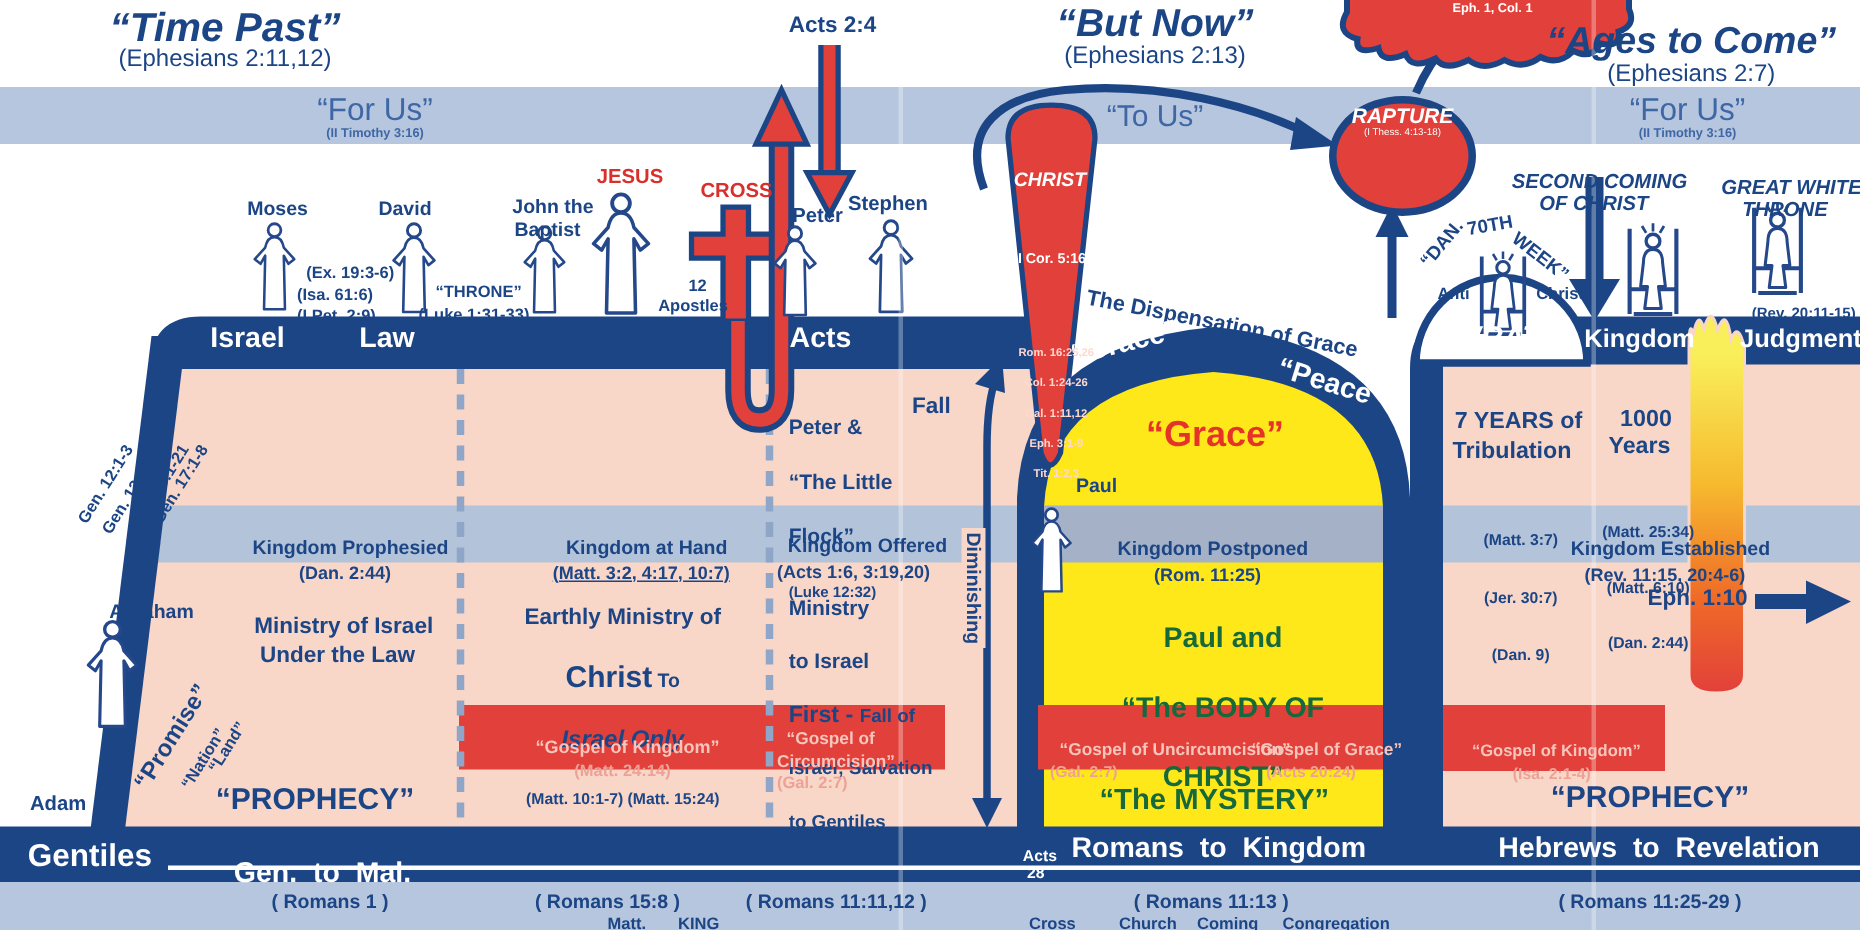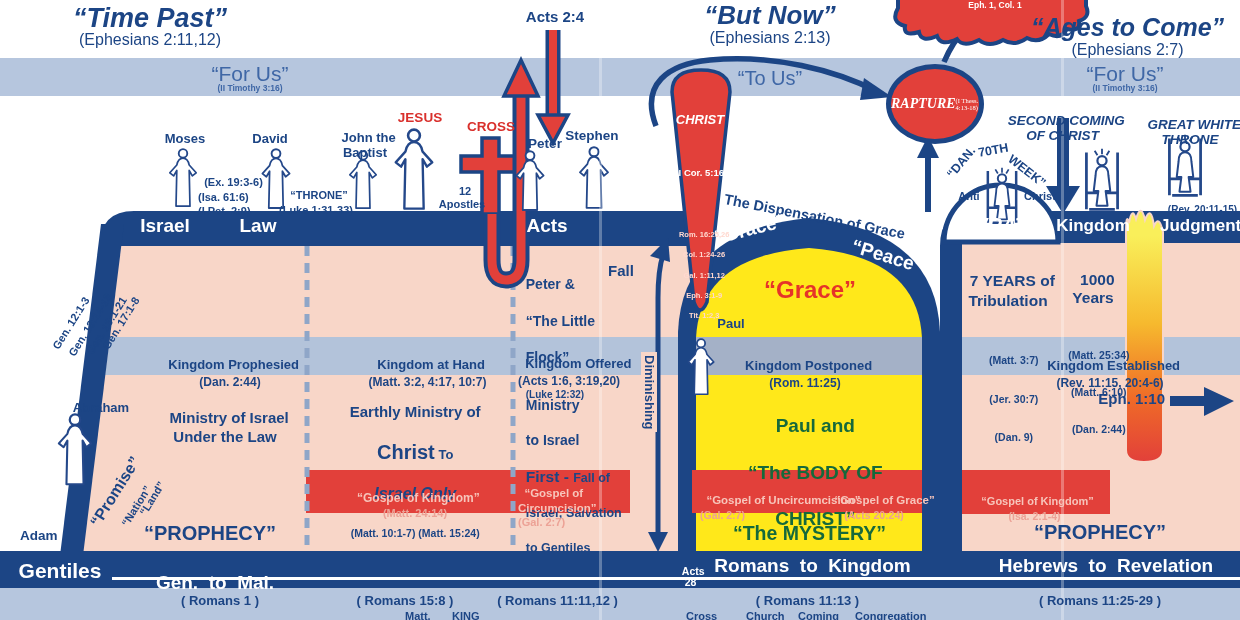--- a/index.html
+++ b/index.html
@@ -150,21 +150,21 @@
 
 <div class="tx it c" style="left:1015px;top:12px;width:225px;font-size:25px;">“Ages to Come”</div>
 <div class="tx c" style="left:1015px;top:40px;width:225px;font-size:16px;font-weight:normal;">(Ephesians 2:7)</div>
 
 <div class="tx c mb" style="left:150px;top:61px;width:200px;font-size:21px;font-weight:normal;">“For Us”</div>
 <div class="tx c mb" style="left:150px;top:83px;width:200px;font-size:8.5px;">(II Timothy 3:16)</div>
 <div class="tx c mb" style="left:1020px;top:61px;width:210px;font-size:21px;font-weight:normal;">“For Us”</div>
 <div class="tx c mb" style="left:1020px;top:83px;width:210px;font-size:8.5px;">(II Timothy 3:16)</div>
 <div class="tx c mb" style="left:725px;top:66px;width:90px;font-size:20px;font-weight:normal;">“To Us”</div>
 
-<div style="position:absolute;left:886px;top:64px;width:88px;height:70px;background:#e2403a;border:5px solid #1c4585;border-radius:50%;display:flex;flex-direction:row;align-items:center;z-index:3;font-family:Liberation Serif, serif;">
+<div style="position:absolute;left:886px;top:64px;width:88px;height:70px;background:#e2403a;border:5px solid #1c4585;border-radius:50%;display:flex;flex-direction:column;align-items:center;z-index:3;">
   <div class="w it" style="font-weight:bold;font-size:14px;">RAPTURE</div>
   <div class="w" style="font-size:6.5px;">(I Thess. 4:13-18)</div>
 </div>
 
 <div class="tx it c" style="left:1000px;top:97px;width:125px;font-size:13.5px;line-height:1.15;">
   <span>SECOND COMING</span><br><span>OF CHRIST</span>
 </div>
 <div class="tx it c" style="left:1140px;top:101px;width:100px;font-size:13.5px;line-height:1.15;">
   <span>GREAT WHITE</span><br><span>THRONE</span>
 </div>
@@ -216,21 +216,21 @@
 <div class="tx rot" style="left:944px;top:172px;font-size:12.5px;transform:rotate(-50deg);">“DAN.</div>
 <div class="tx rot" style="left:977px;top:146px;font-size:12.5px;transform:rotate(-10deg);">70TH</div>
 <div class="tx rot" style="left:1014px;top:152px;font-size:12.5px;transform:rotate(38deg);">WEEK”</div>
 <div class="tx c" style="left:952px;top:190px;width:34px;font-size:11px;">Anti</div>
 <div class="tx c" style="left:1018px;top:190px;width:44px;font-size:11px;">Christ</div>
 
 <div class="tx c" style="left:140px;top:341px;width:180px;font-size:13px;line-height:1.25;">
   <span>Kingdom Prophesied</span><br><span style="font-size:12px;">(Dan. 2:44)</span>
 </div>
 <div class="tx c" style="left:340px;top:341px;width:175px;font-size:13px;line-height:1.25;">
-  <span>Kingdom at Hand</span><br><span style="font-size:12px;">(Matt. 3:2, 4:17, 10:7)</span>
+  <span>Kingdom at Hand</span><br><span style="font-size:12px;text-decoration:underline;">(Matt. 3:2, 4:17, 10:7)</span>
 </div>
 <div class="tx" style="left:518px;top:340px;width:130px;font-size:13px;line-height:1.25;">
   <span>Kingdom Offered</span><br><span style="font-size:12px;">(Acts 1:6, 3:19,20)</span>
 </div>
 <div class="tx c" style="left:720px;top:342px;width:170px;font-size:13px;line-height:1.25;">
   <span>Kingdom Postponed</span><br><span style="font-size:12px;">(Rom. 11:25)</span>
 </div>
 <div class="tx c" style="left:1000px;top:342px;width:220px;font-size:13px;line-height:1.25;">
   <span>Kingdom Established</span><br><span style="font-size:12px;">(Rev. 11:15, 20:4-6)</span>
 </div>

